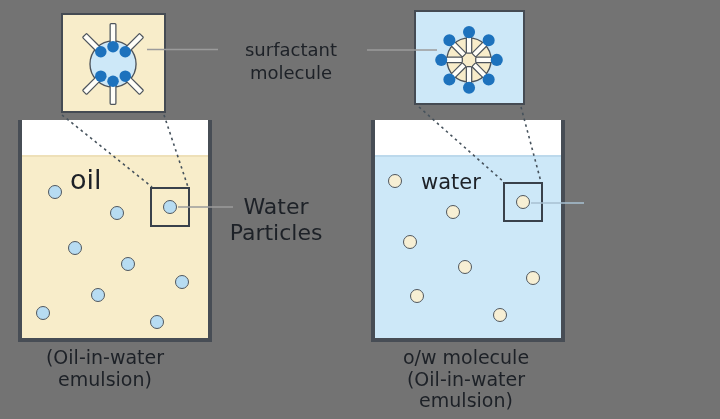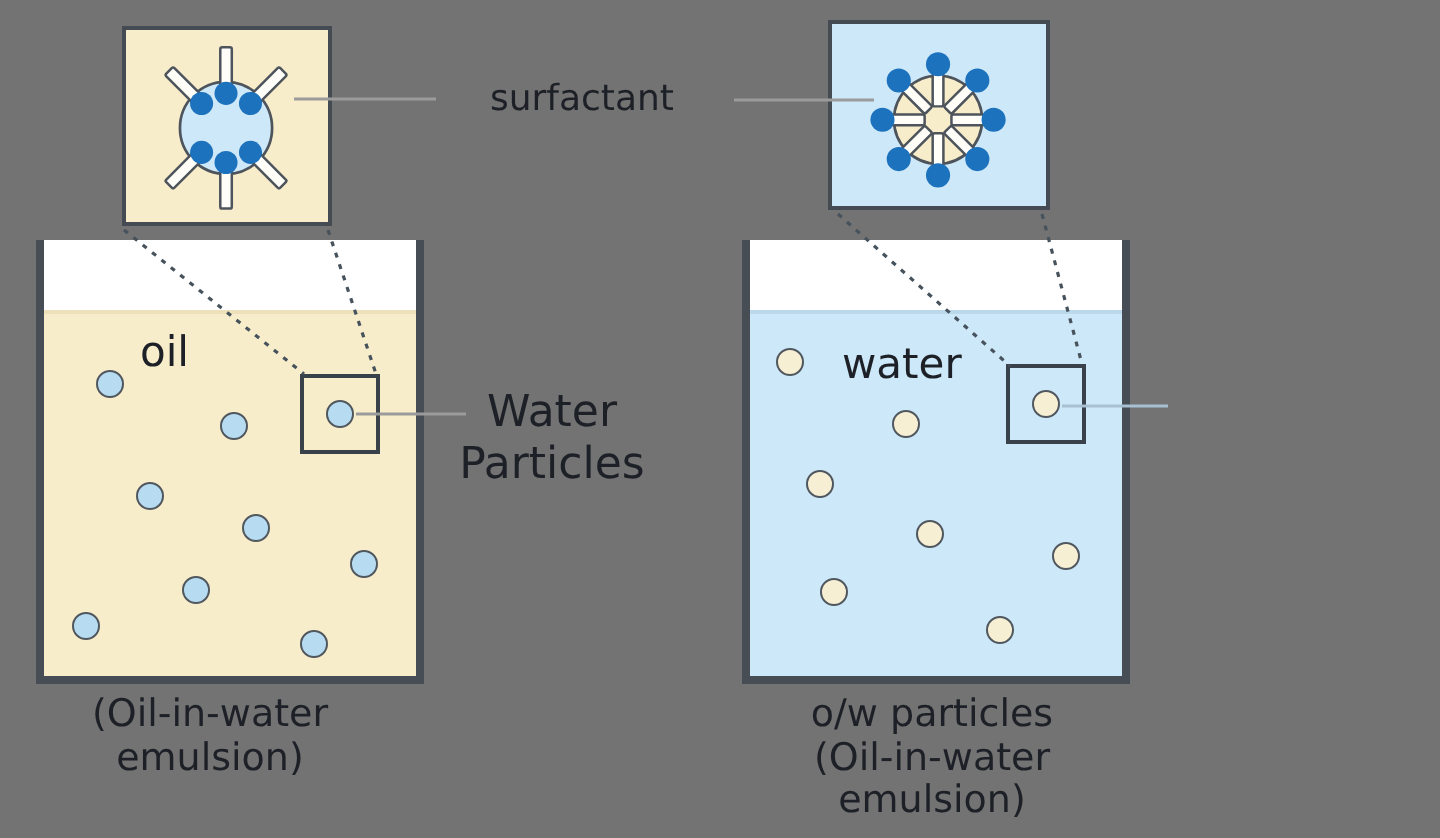--- a/index.html
+++ b/index.html
@@ -27,21 +27,21 @@
   .particle{position:absolute;width:12px;height:12px;border-radius:50%;
             border:1.6px solid #50575e;z-index:3;}
   .p-water{background:var(--waterp);}
   .p-oil{background:var(--oilp);}
   .select-box{position:absolute;width:40px;height:40px;box-sizing:border-box;
               border:2.2px solid #39414b;z-index:4;}
   .sel-left{left:150px;top:187px;}
   .sel-right{left:503px;top:182px;}
   .overlay{position:absolute;left:0;top:0;width:720px;height:419px;z-index:5;pointer-events:none;}
   .lbl{position:absolute;z-index:6;white-space:nowrap;}
-  .lbl-oil{left:70px;top:164px;font-size:21px;}
+  .lbl-oil{left:70px;top:164px;font-size:27px;}
   .lbl-water{left:421px;top:170px;font-size:21px;}
   .lbl-surfactant{left:221px;top:38px;width:140px;text-align:center;font-size:18px;line-height:23px;white-space:normal;}
   .lbl-waterparticles{left:220px;top:194px;width:112px;text-align:center;font-size:22px;line-height:26px;white-space:normal;}
   .lbl-oilparticles{left:585px;top:190px;font-size:22px;}
   .caption{position:absolute;top:347px;width:160px;text-align:center;font-size:19px;line-height:21.5px;z-index:6;}
   .caption-left{left:25px;}
   .caption-right{left:386px;}
   .block{display:block;}
 </style>
 </head>
@@ -141,38 +141,39 @@
     <g stroke="#9b9b9b" stroke-width="1.5">
       <line x1="147" y1="49.5" x2="218" y2="49.5"></line>
       <line x1="367" y1="50" x2="437" y2="50"></line>
       <line x1="178" y1="207" x2="233" y2="207"></line>
       <line x1="531" y1="203" x2="584" y2="203" stroke="#a7c0d2"></line>
     </g>
   </svg>
 
   <div class="lbl lbl-surfactant">
     <span class="block">surfactant</span>
+    <span class="block">molecule</span>
   </div>
 
   <div class="lbl lbl-oil">oil</div>
   <div class="lbl lbl-water">water</div>
 
   <div class="lbl lbl-waterparticles">
     <span class="block">Water</span>
     <span class="block">Particles</span>
   </div>
 
 
   <div class="caption caption-left">
     <span class="block">(Oil-in-water</span>
     <span class="block">emulsion)</span>
   </div>
 
   <div class="caption caption-right">
-    <span class="block">o/w particles</span>
+    <span class="block">o/w molecule</span>
     <span class="block">(Oil-in-water</span>
     <span class="block">emulsion)</span>
   </div>
 
 <div class="particle p-water" style="left: 47.5px; top: 184.5px;"></div>
     <div class="particle p-water" style="left: 109.5px; top: 205.5px;"></div>
     <div class="particle p-water" style="left: 162.5px; top: 199.5px;"></div>
     <div class="particle p-water" style="left: 67.5px; top: 240.5px;"></div>
     <div class="particle p-water" style="left: 120.5px; top: 256.5px;"></div>
     <div class="particle p-water" style="left: 174.5px; top: 274.5px;"></div>

